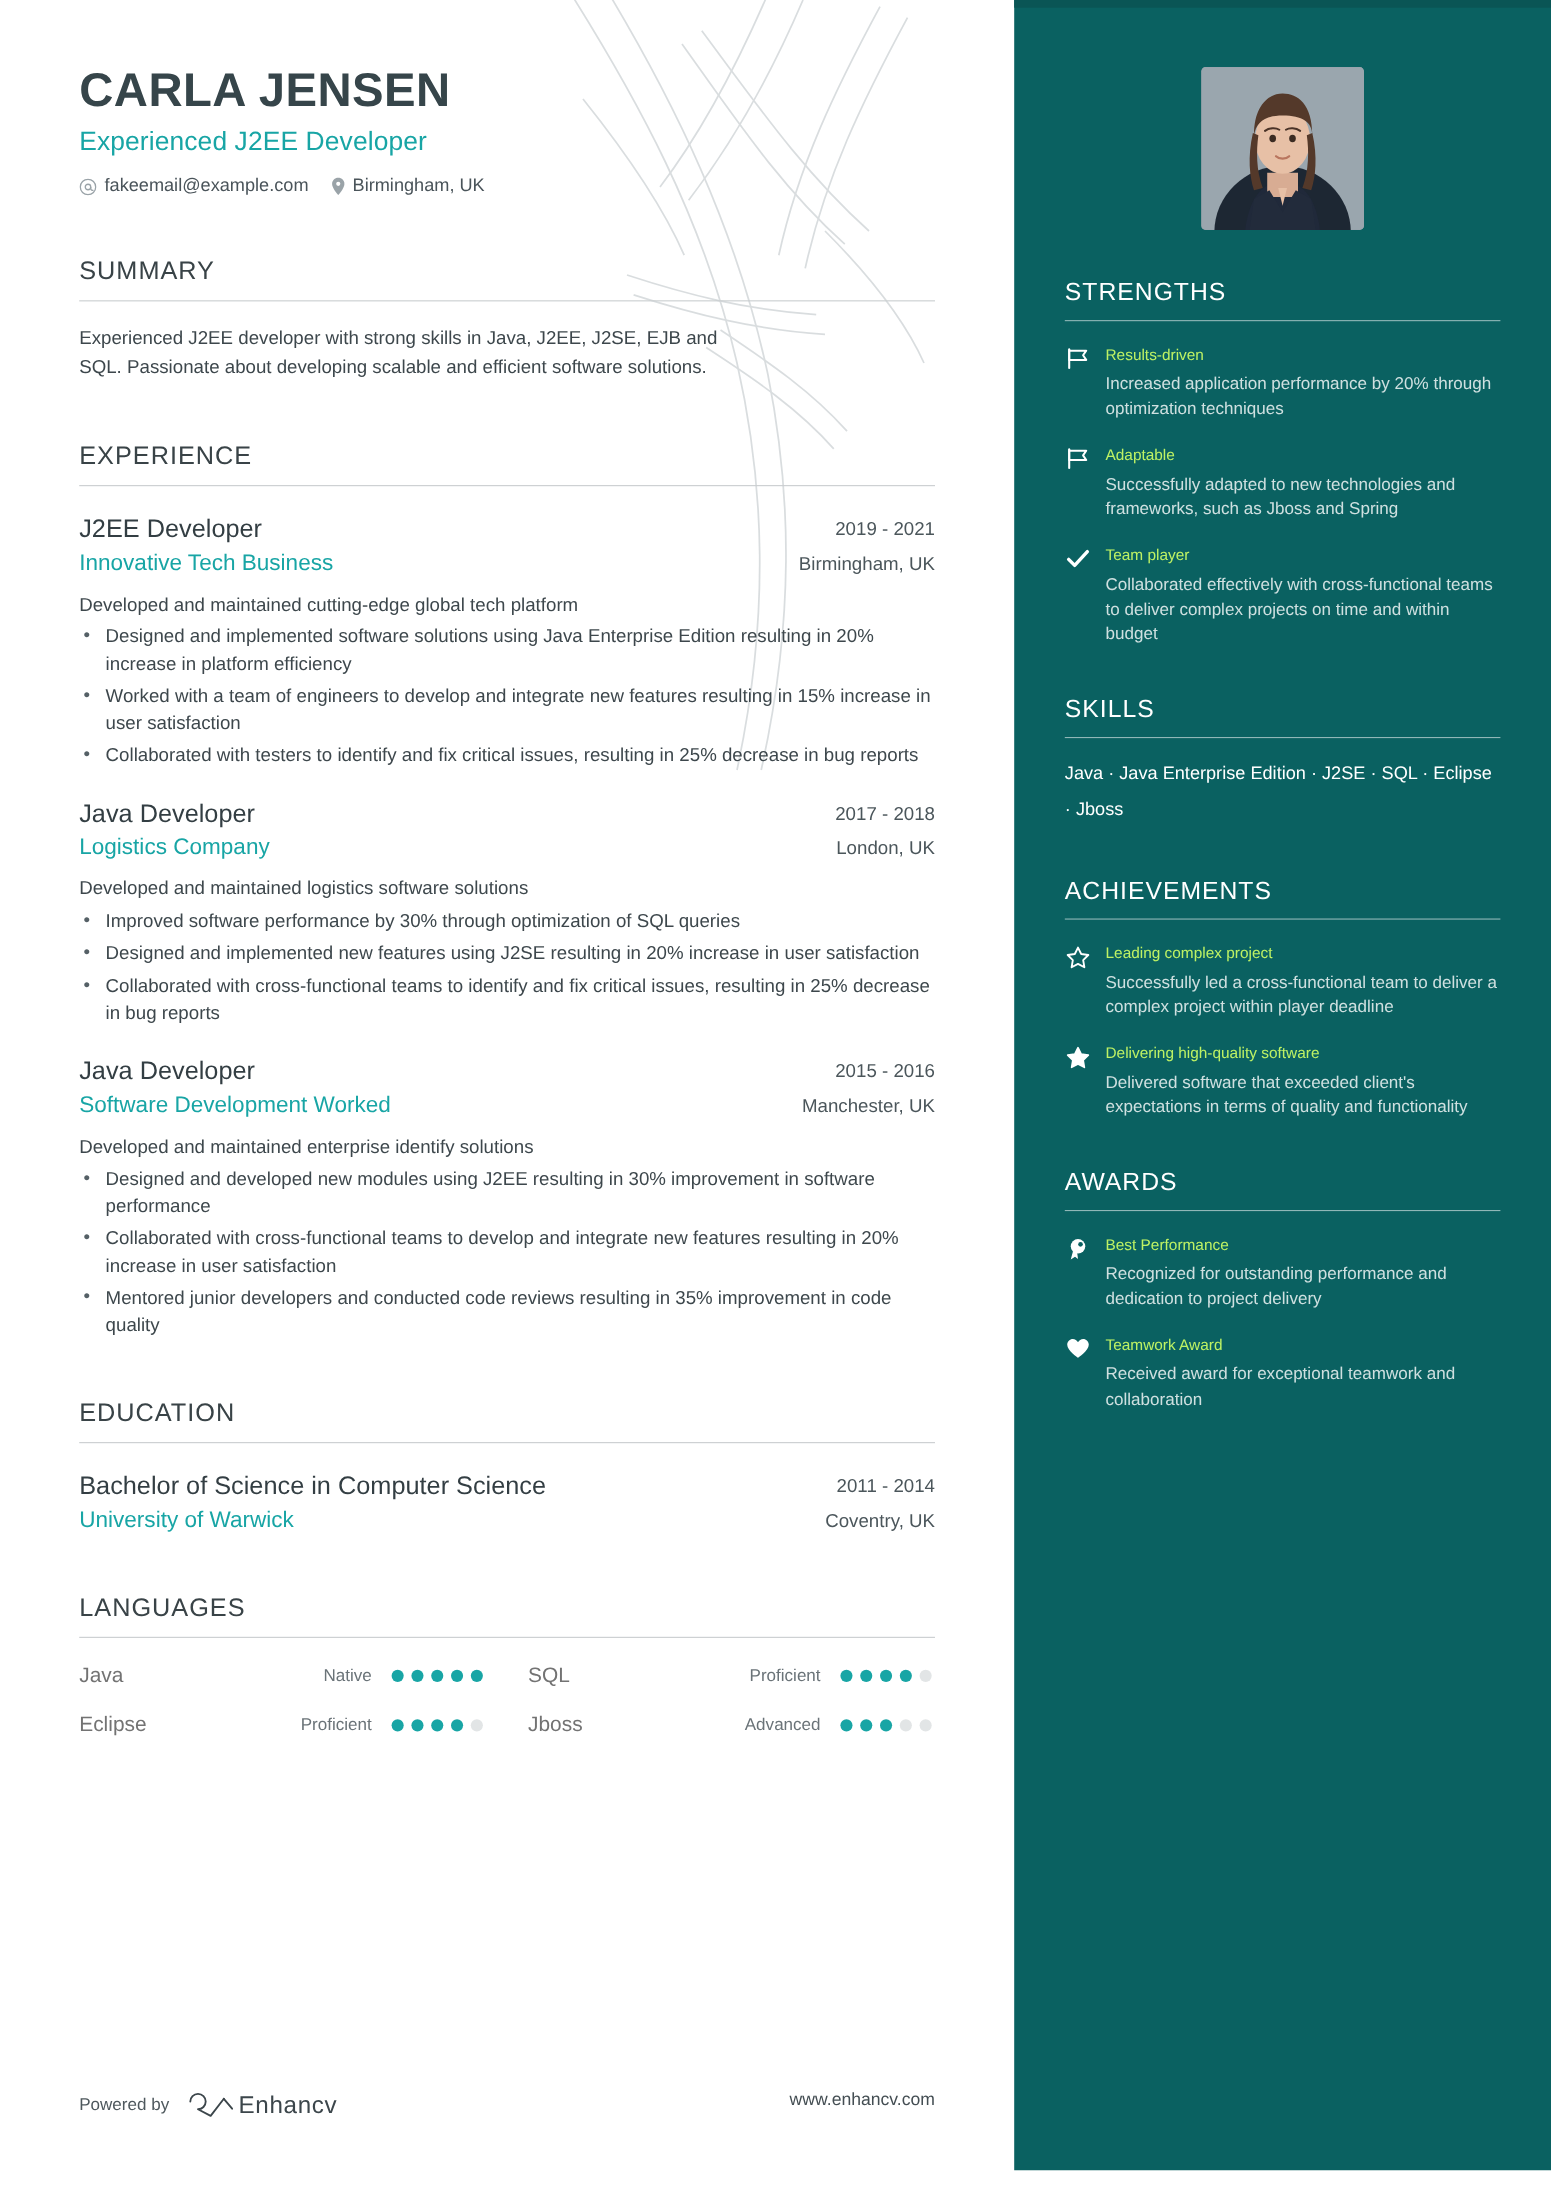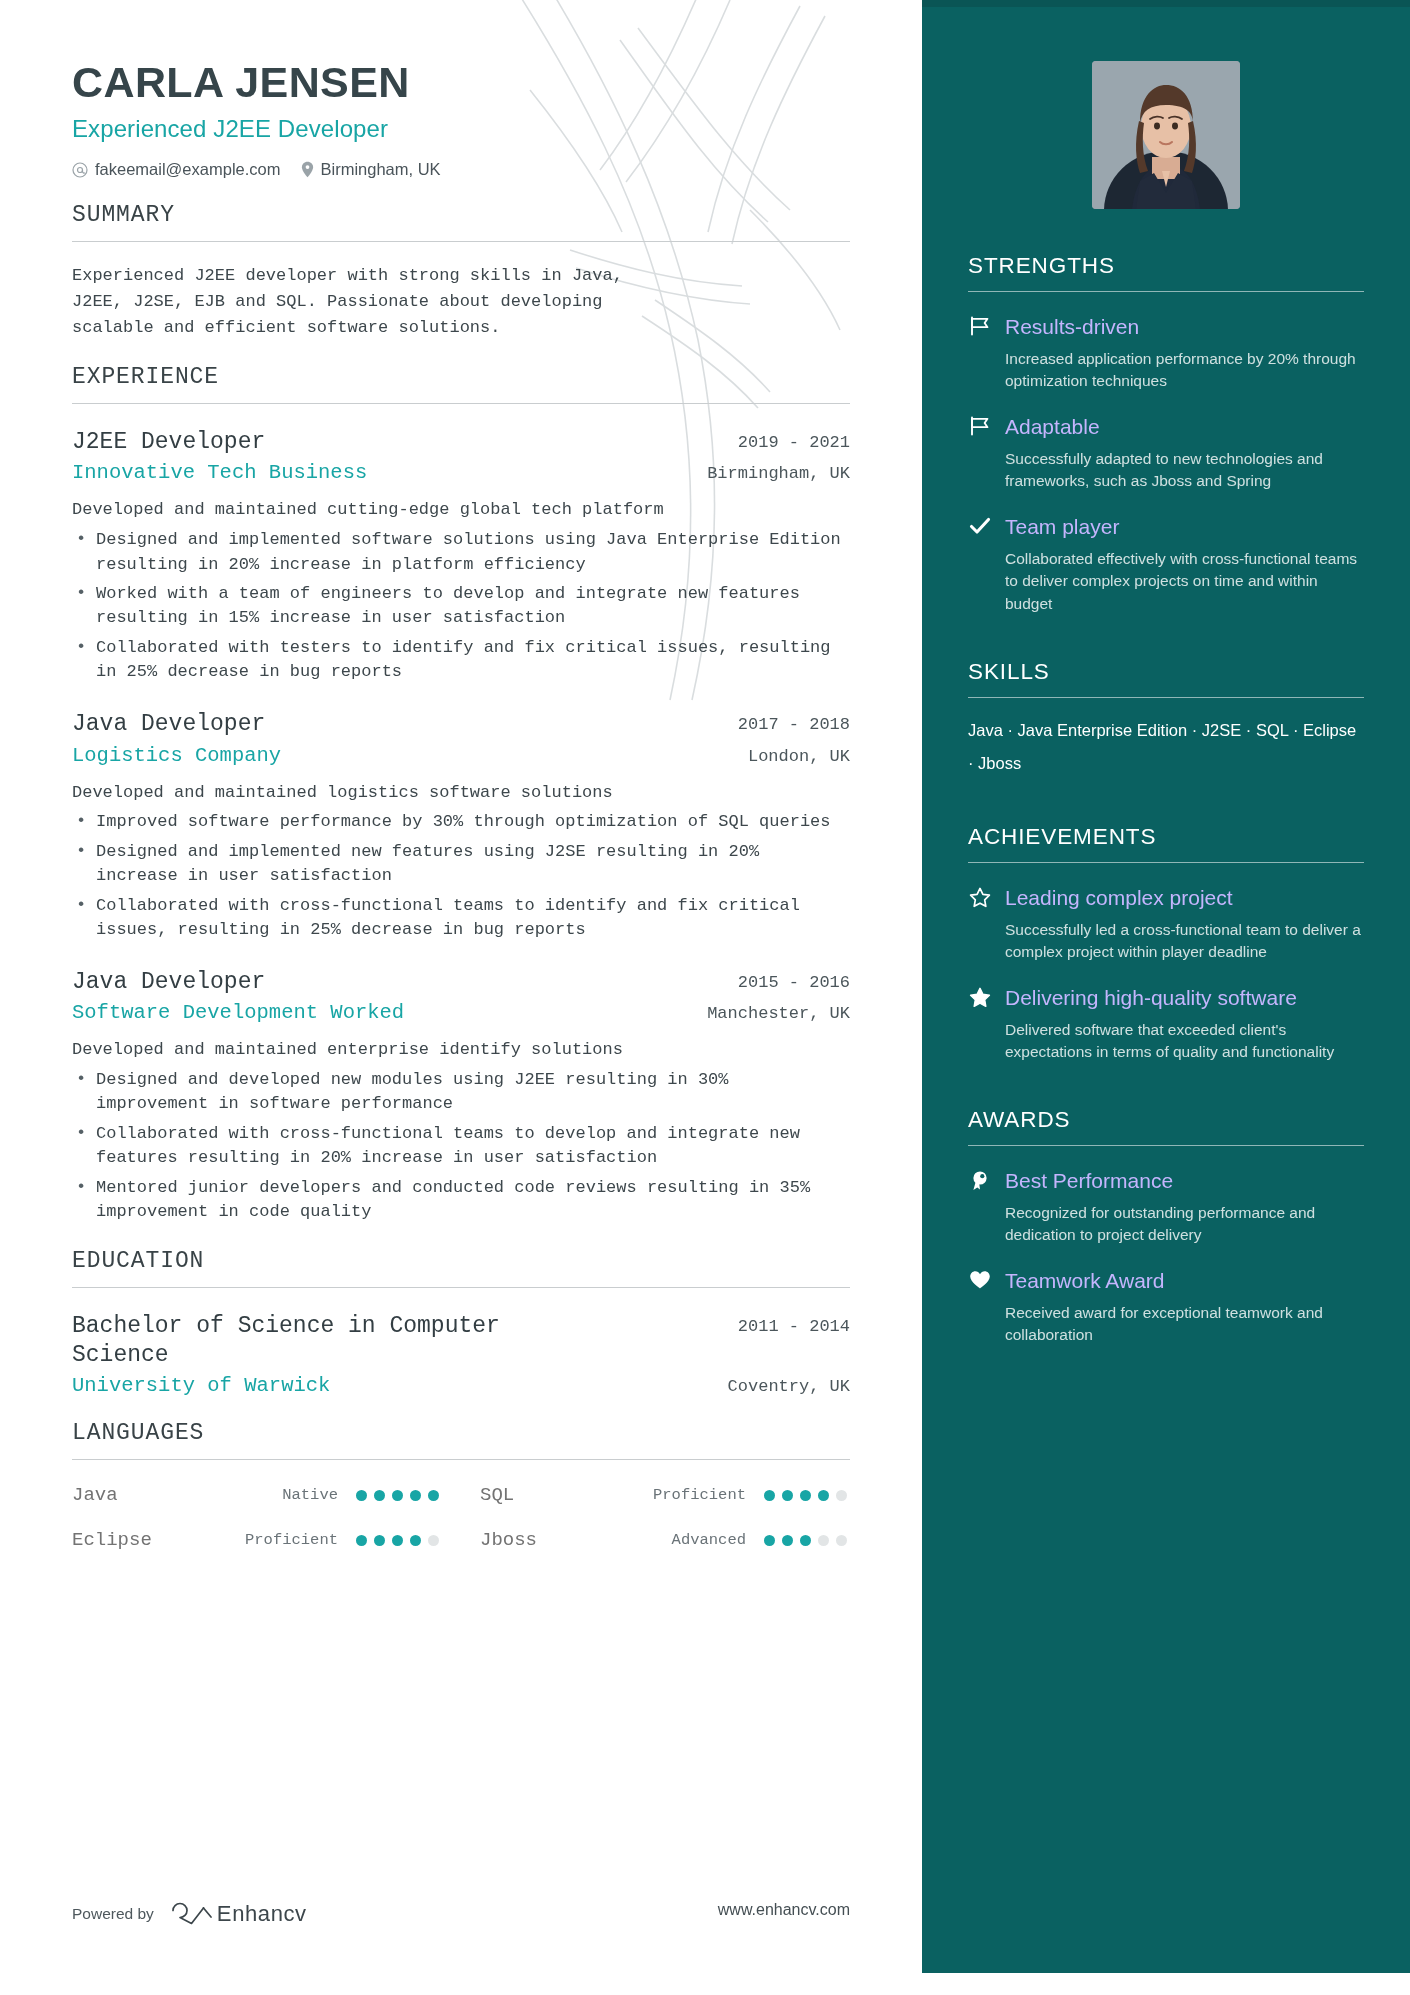--- a/index.html
+++ b/index.html
@@ -24,21 +24,21 @@
   .name {
     font-size:43px; font-weight:bold; letter-spacing:0.4px;
     color:#36454a; line-height:1.12;
   }
   .headline { font-size:24px; color:#18a5a5; margin-top:9px; letter-spacing:0.1px; }
 
   .contact-row { display:flex; align-items:center; gap:20px; margin-top:17px; }
   .contact-item { display:flex; align-items:center; gap:7px; font-size:16.5px; color:#4a545a; }
   .contact-item svg { display:block; flex:none; }
 
-  .section { margin-top:23px;font-family:Liberation Mono, monospace; }
+  .section { margin-top:54px; }
   .sec-title {
     font-size:23px; color:#394347; letter-spacing:0.9px; font-weight:normal;
   }
   .sec-rule { height:1px; background:#c9cdcf; margin-top:13px; }
 
   .summary-text {
     margin-top:21px; font-size:17px; line-height:1.52; color:#3d474c;
     max-width:600px;
   }
 
@@ -97,21 +97,21 @@
     width:148px; height:148px; border-radius:4px; overflow:hidden;
     background:#8e9aa3; position:relative;
   }
   .r-section { margin-top:44px; }
   .r-title { font-size:22.5px; letter-spacing:0.9px; color:#ffffff; font-weight:normal; }
   .r-rule { height:1px; background:rgba(255,255,255,0.55); margin-top:12px; }
 
   .r-item { margin-top:22px; display:flex; gap:13px; align-items:flex-start; }
   .r-icon { flex:none; width:24px; padding-top:2px; display:flex; justify-content:center; }
   .r-body { flex:1; }
-  .r-item-title { font-size:21px; color:#c4b5fd; line-height:1.28; }
+  .r-item-title { font-size:14px; color:#bef264; line-height:1.28; }
   .r-item-desc { font-size:15.5px; line-height:1.43; color:#cfe0e0; margin-top:7px; }
 
   .skills-text { font-size:16.5px; line-height:2.0; color:#ffffff; margin-top:16px; }
 </style>
 </head>
 <body>
 
 <div class="page">
 
   <div class="left">

